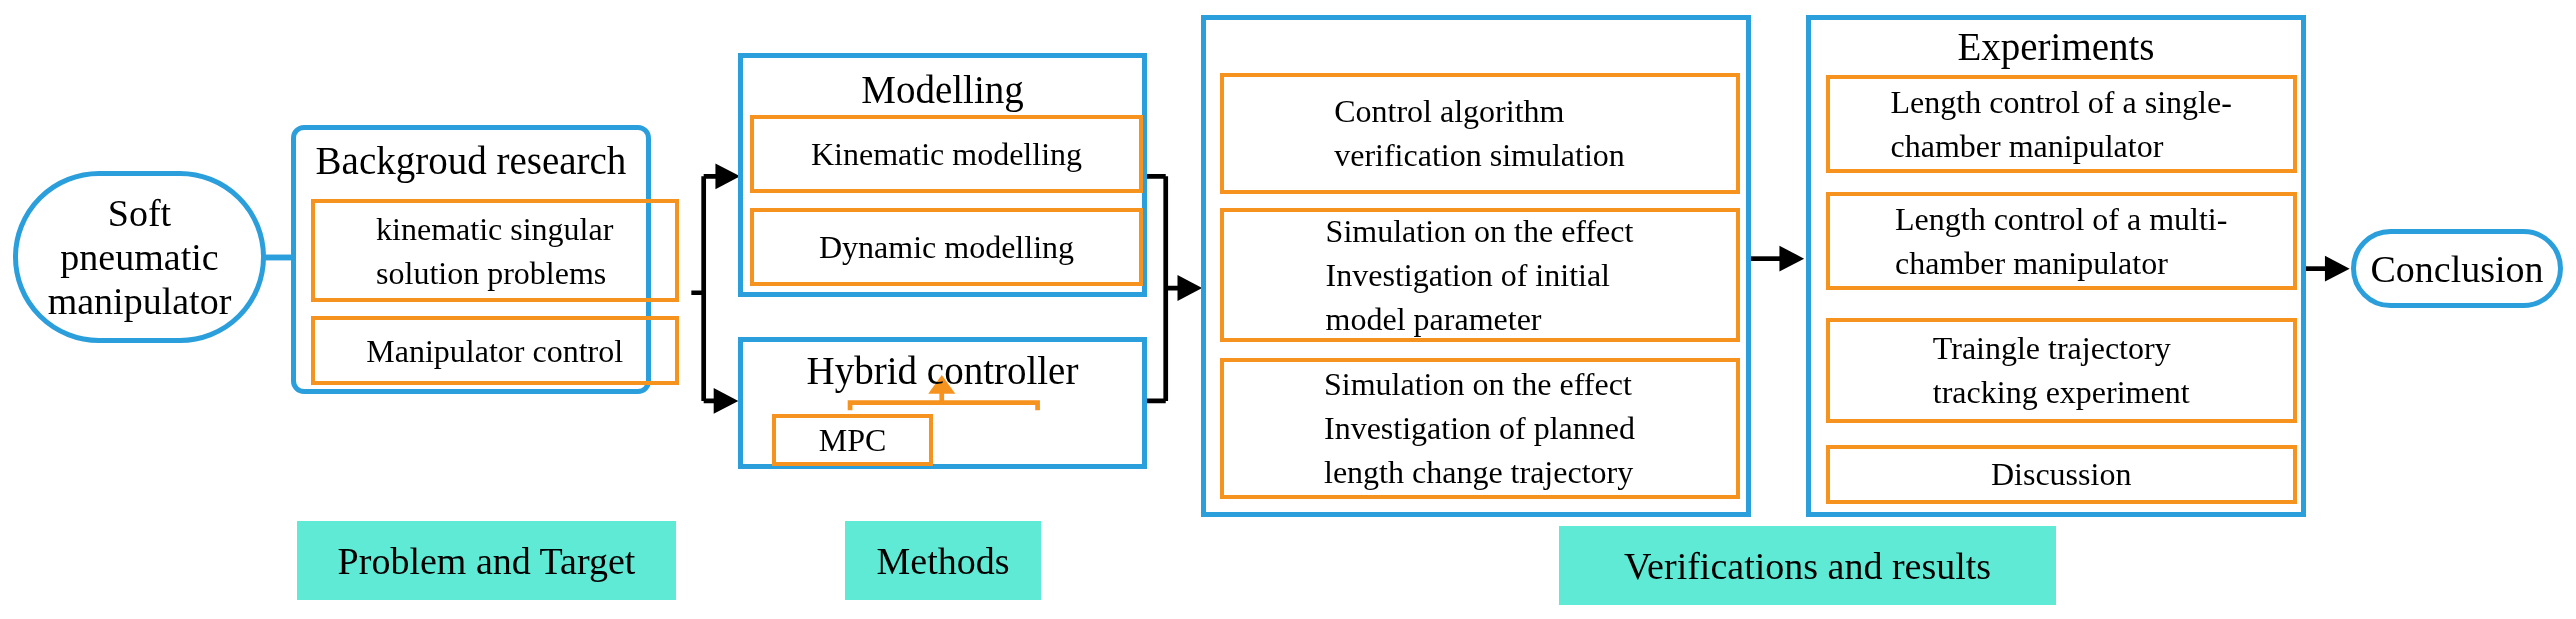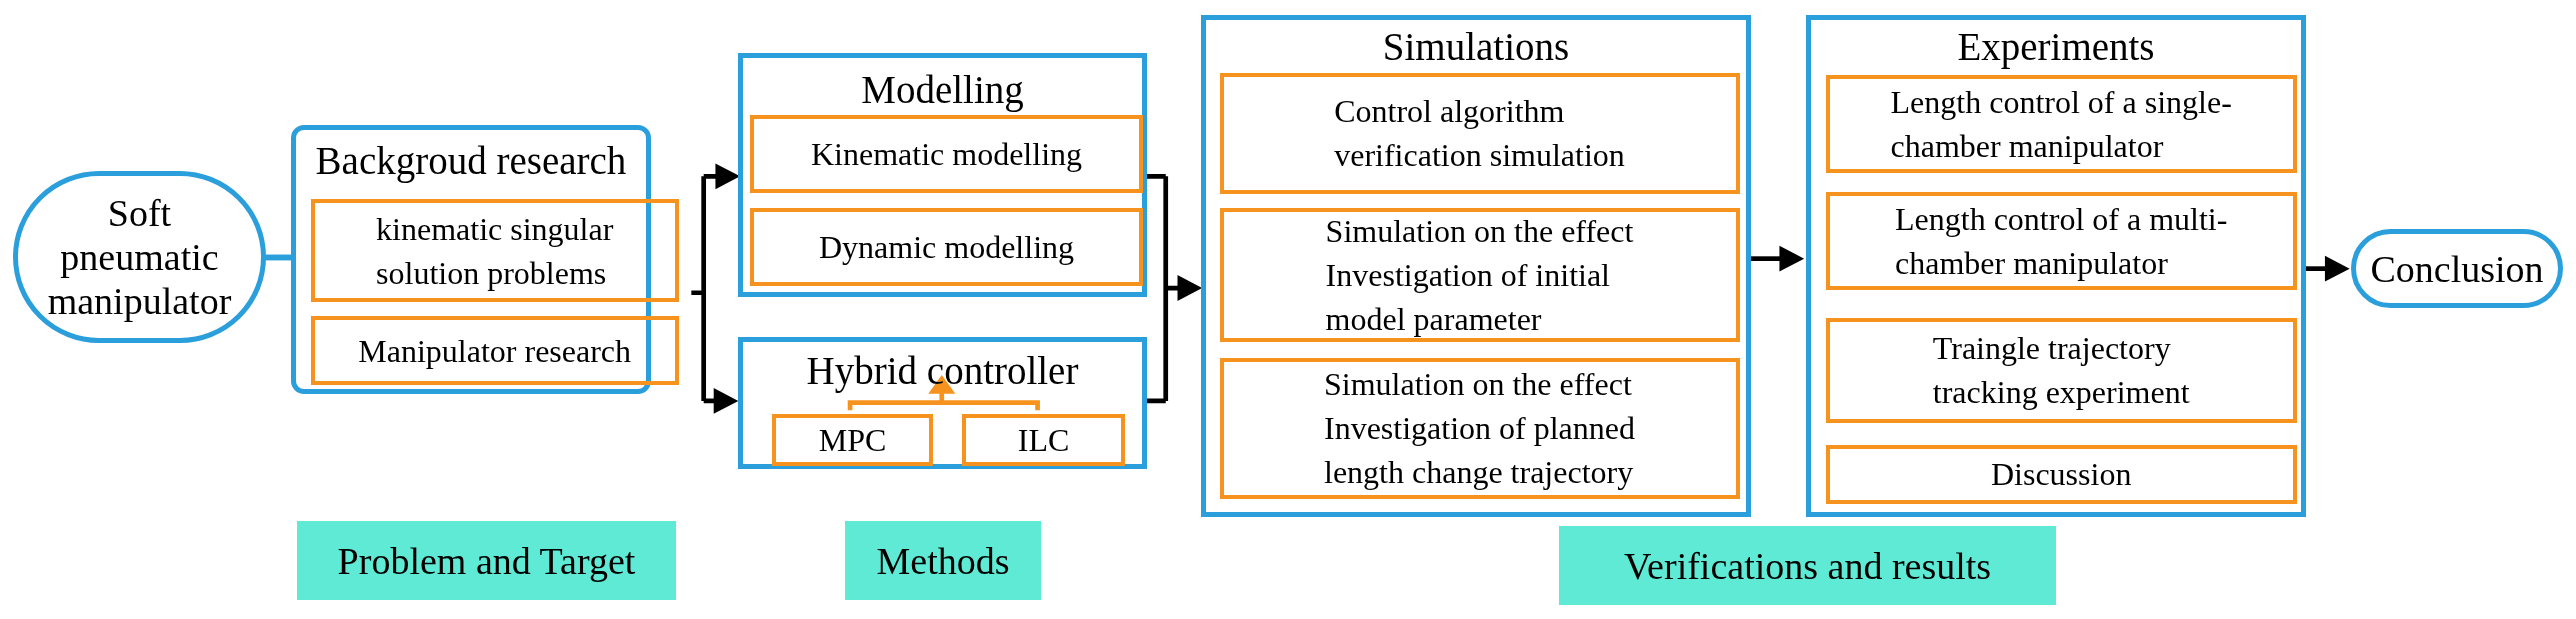--- a/index.html
+++ b/index.html
@@ -94,37 +94,35 @@
   </svg>
 
   <div class="abs pill" style="left:13px; top:171px; width:253px; height:172px;">Soft
 pneumatic
 manipulator</div>
 
   <div class="abs group" style="left:291px; top:125px; width:360px; height:269px;border-radius:13px;">
     <div class="group-title" style="top:7px;">Backgroud research</div>
     <div class="node" style="left:14.7px; top:69px; width:368px; height:103px;">kinematic singular
 solution problems</div>
-    <div class="node" style="left:14.7px; top:186px; width:368px; height:69px;">Manipulator research</div>
+    <div class="node" style="left:14.7px; top:186px; width:368px; height:69px;">Manipulator control</div>
   </div>
 
   <div class="abs group" style="left:738px; top:53px; width:409px; height:244px;">
     <div class="group-title" style="top:8.2px;">Modelling</div>
     <div class="node" style="left:7px; top:57px; width:393px; height:78px;">Kinematic modelling</div>
     <div class="node" style="left:7px; top:150px; width:393px; height:78px;">Dynamic modelling</div>
   </div>
 
   <div class="abs group" style="left:738px; top:337px; width:409px; height:132px;">
     <div class="group-title" style="top:4.7px;">Hybrid controller</div>
     <div class="node" style="left:29px; top:72px; width:161px; height:52px;">MPC</div>
-    <div class="node" style="left:219px; top:72px; width:163px; height:52px;">ILC</div>
   </div>
 
   <div class="abs group" style="left:1201px; top:14.7px; width:550px; height:502px;">
-    <div class="group-title" style="top:3.5px;">Simulations</div>
     <div class="node" style="left:13.5px; top:53px; width:520px; height:121px;">Control algorithm
 verification simulation</div>
     <div class="node" style="left:13.5px; top:188px; width:520px; height:134px;">Simulation on the effect
 Investigation of initial
 model parameter</div>
     <div class="node" style="left:13.5px; top:338px; width:520px; height:141px;">Simulation on the effect
 Investigation of planned
 length change trajectory</div>
   </div>
 

